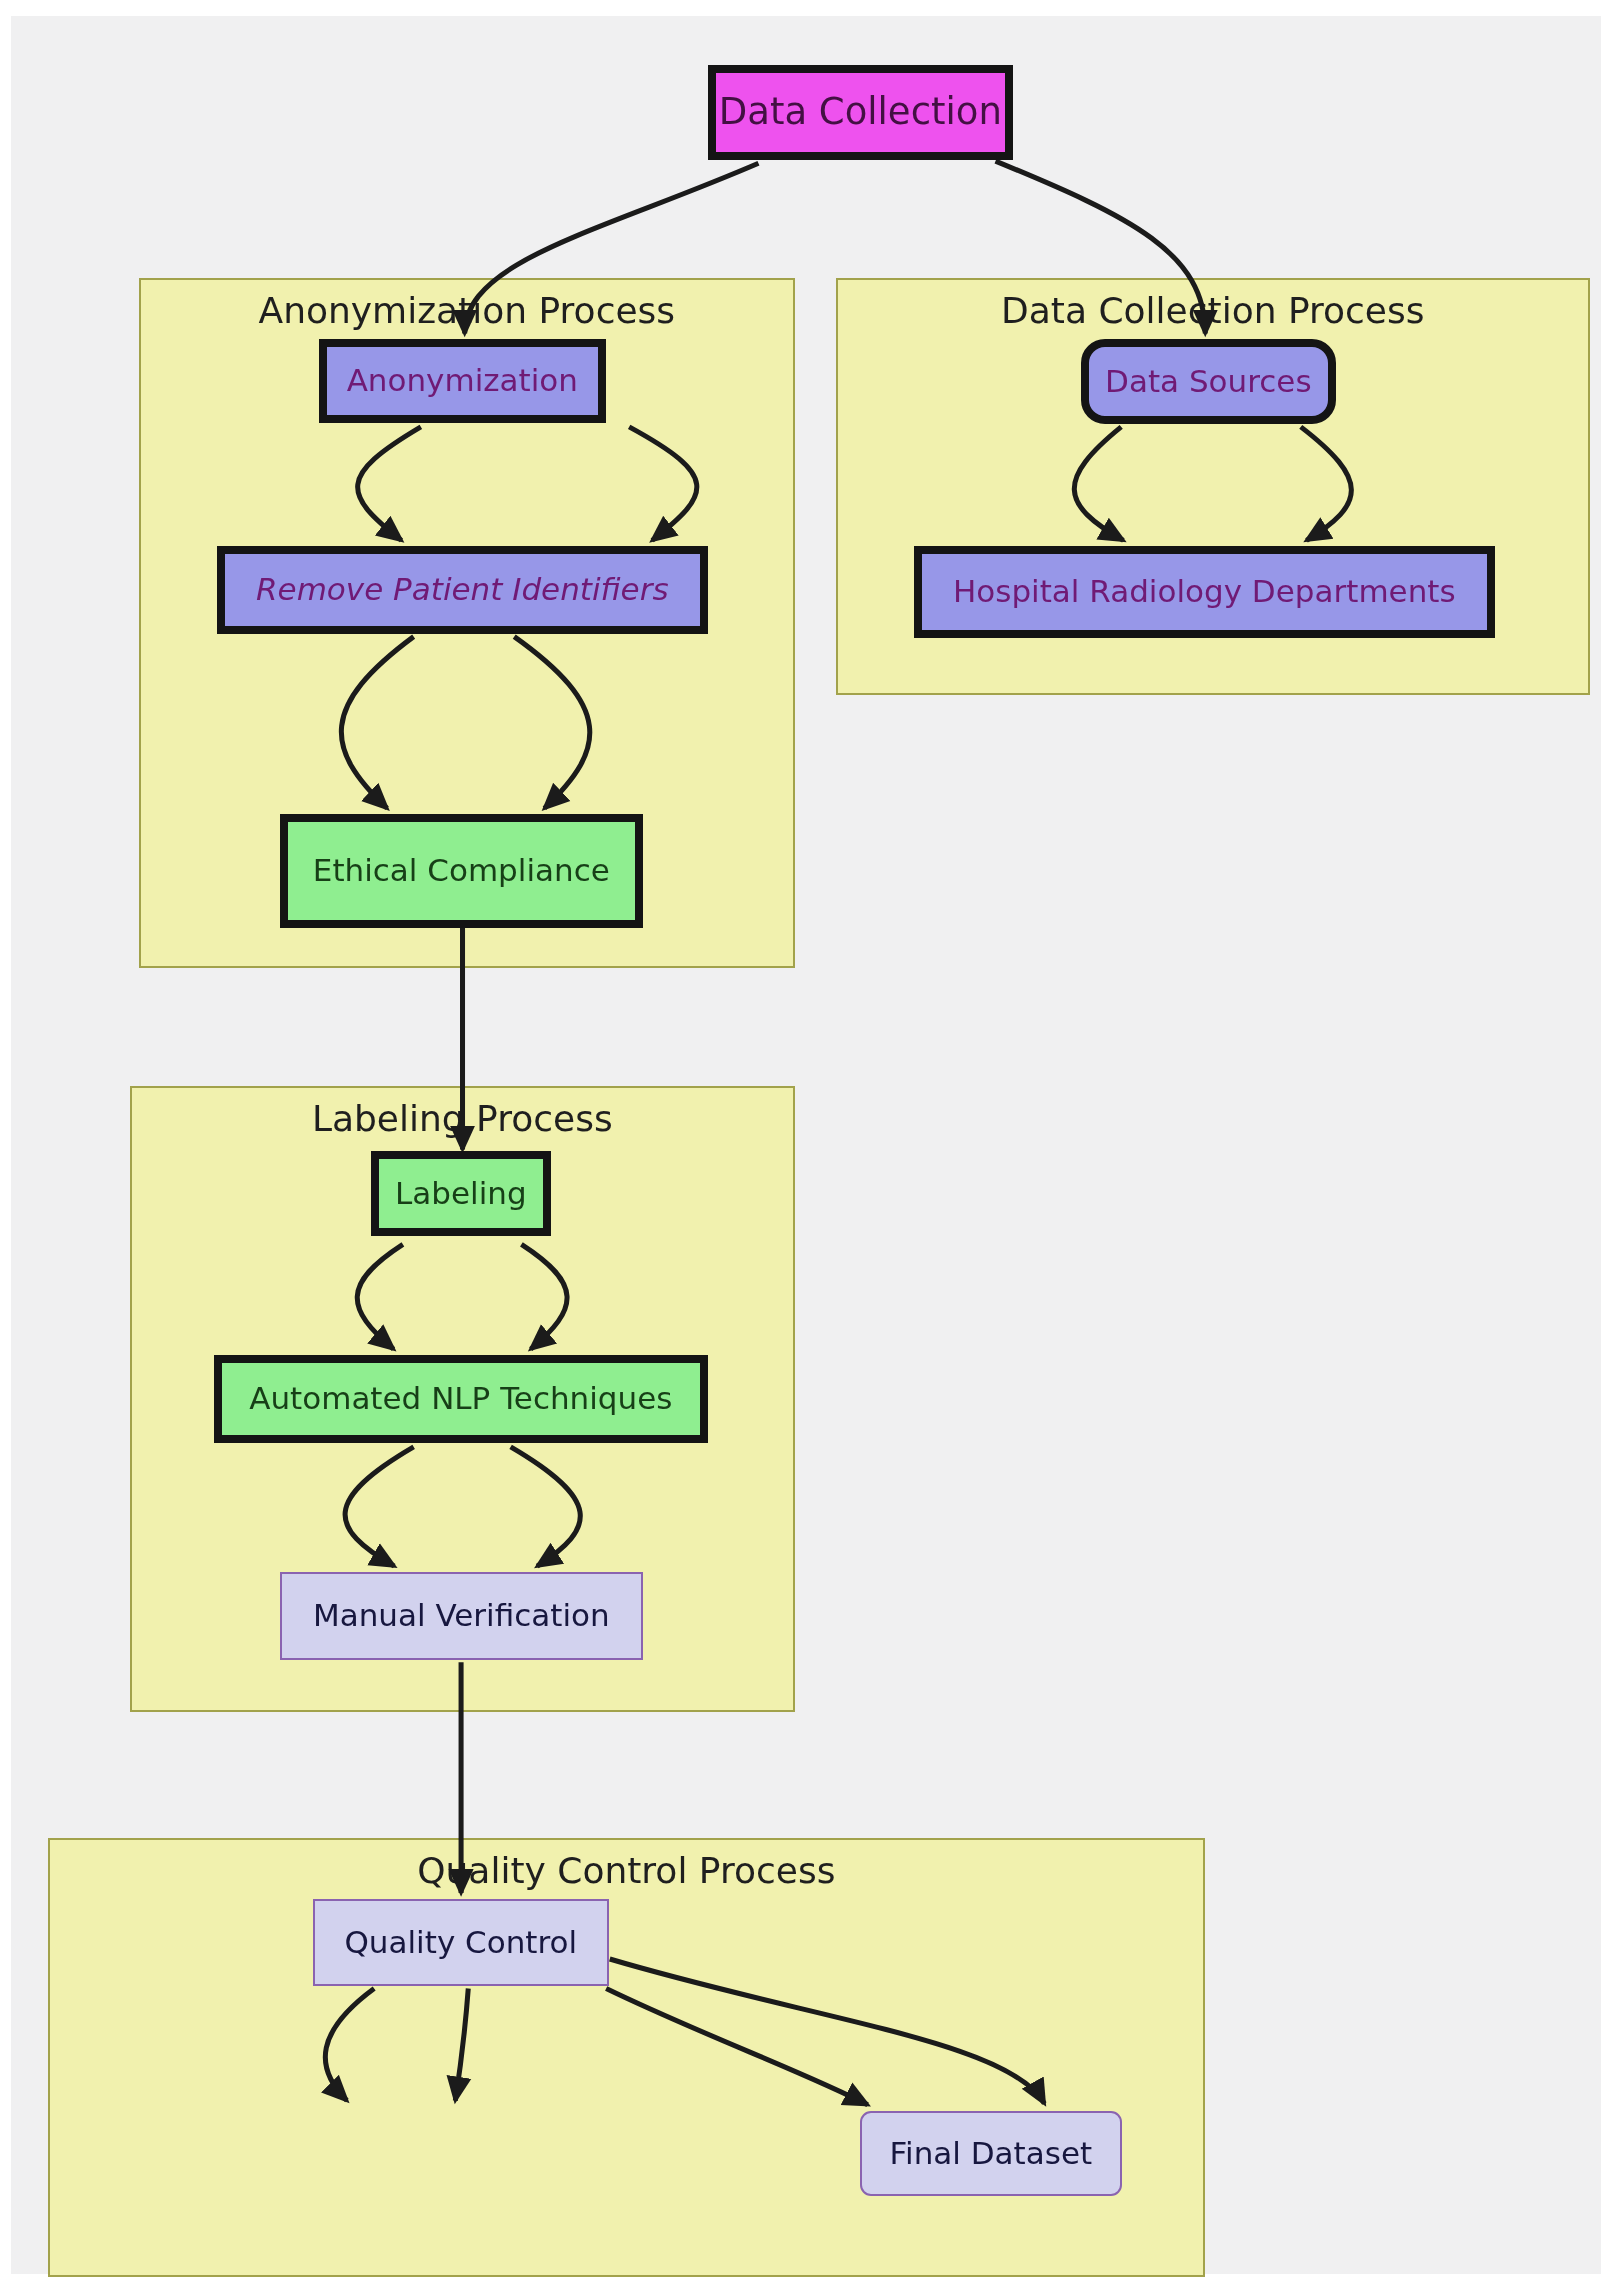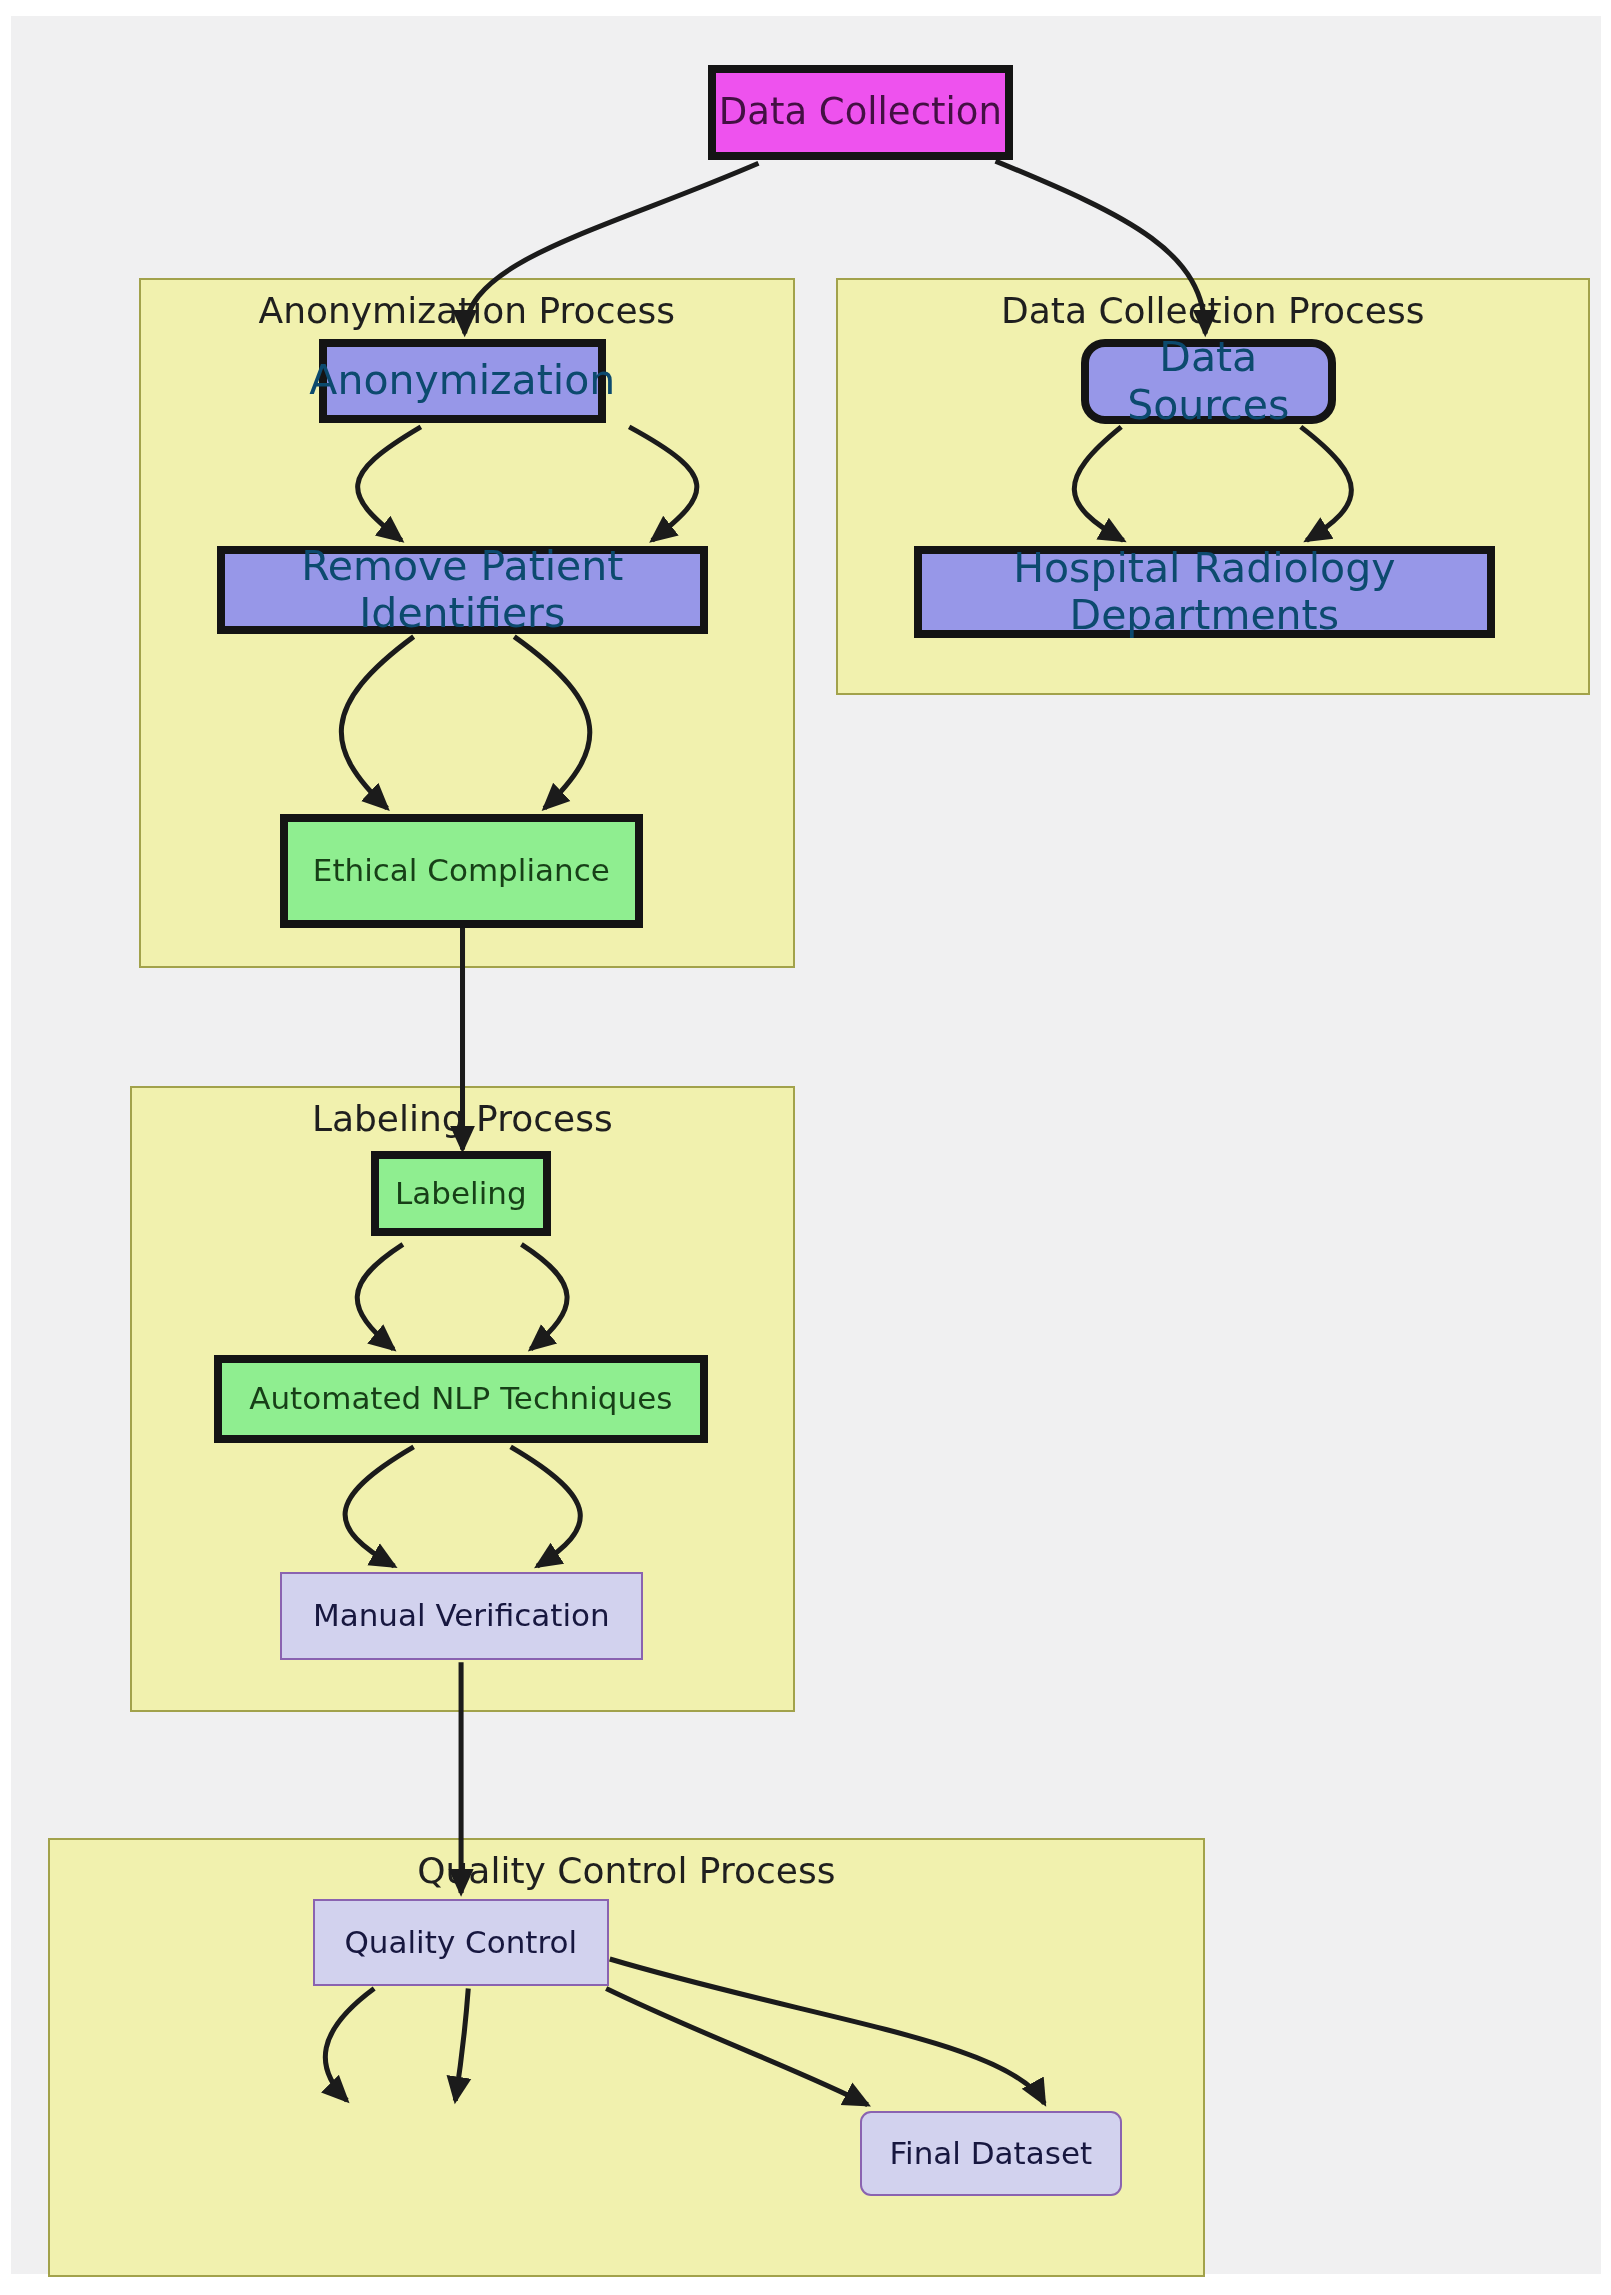--- a/index.html
+++ b/index.html
@@ -12,38 +12,38 @@
             font-size:36px;color:#1f1f1f;font-weight:400;z-index:1;}
 
   #edges{position:absolute;left:0;top:0;z-index:2;pointer-events:none;}
   .edge{fill:none;stroke:#1b1b1b;stroke-width:7px;}
 
   .node{position:absolute;display:flex;align-items:center;justify-content:center;
         box-sizing:border-box;z-index:3;text-align:center;}
   .node span{display:block;line-height:1.15;}
   .thick{border:8px solid #141414;}
   .periwinkle{background:#9797e8;}
-  .periwinkle span{color:#0c4a6e;font-size:41px;}
+  .periwinkle span{color:#701a75;font-size:31px;}
   .green{background:#8fee90;}
   .green span{color:#173f17;font-size:31px;}
   .magenta{background:#ee52ee;border:8px solid #141414;}
   .magenta span{color:#431043;font-size:37px;}
   .lavender{background:#d2d2ee;border:2.2px solid #8a63b0;}
   .lavender span{color:#17173f;font-size:31px;}
 
   
   #sg-anon {left:128px; top:262px; width:656px; height:690px;}
   #sg-dcp  {left:825px;top:262px; width:754px;height:417px;}
   #sg-lab  {left:119px; top:1070px;width:665px; height:626px;}
   #sg-qcp  {left:37px;  top:1822px;width:1157px;height:439px;}
 
   
   #n-dc  {left:697px; top:49px;  width:305px;height:95px;}
   #n-an  {left:308px; top:323px; width:287px;height:84px;}
-  #n-rpi {left:206px; top:530px; width:491px;height:88px;}
+  #n-rpi {left:206px; top:530px; width:491px;height:88px;font-style:italic;}
   #n-ec  {left:269px; top:798px;width:363px;height:114px;}
   #n-ds  {left:1070px;top:323px; width:255px;height:85px;border-radius:24px;}
   #n-hrd {left:903px;top:530px; width:581px;height:92px;}
   #n-lb  {left:360px; top:1135px;width:180px;height:85px;}
   #n-ant {left:203px; top:1339px;width:494px;height:88px;}
   #n-mv  {left:269px; top:1556px;width:363px;height:88px;}
   #n-qc  {left:302px; top:1883px;width:296px;height:87px;}
   #n-ma  {left:119px; top:2091px;width:614px;height:87px;}
   #n-fd  {left:849px;top:2095px;width:262px;height:85px;border-radius:11px;}
 </style>

